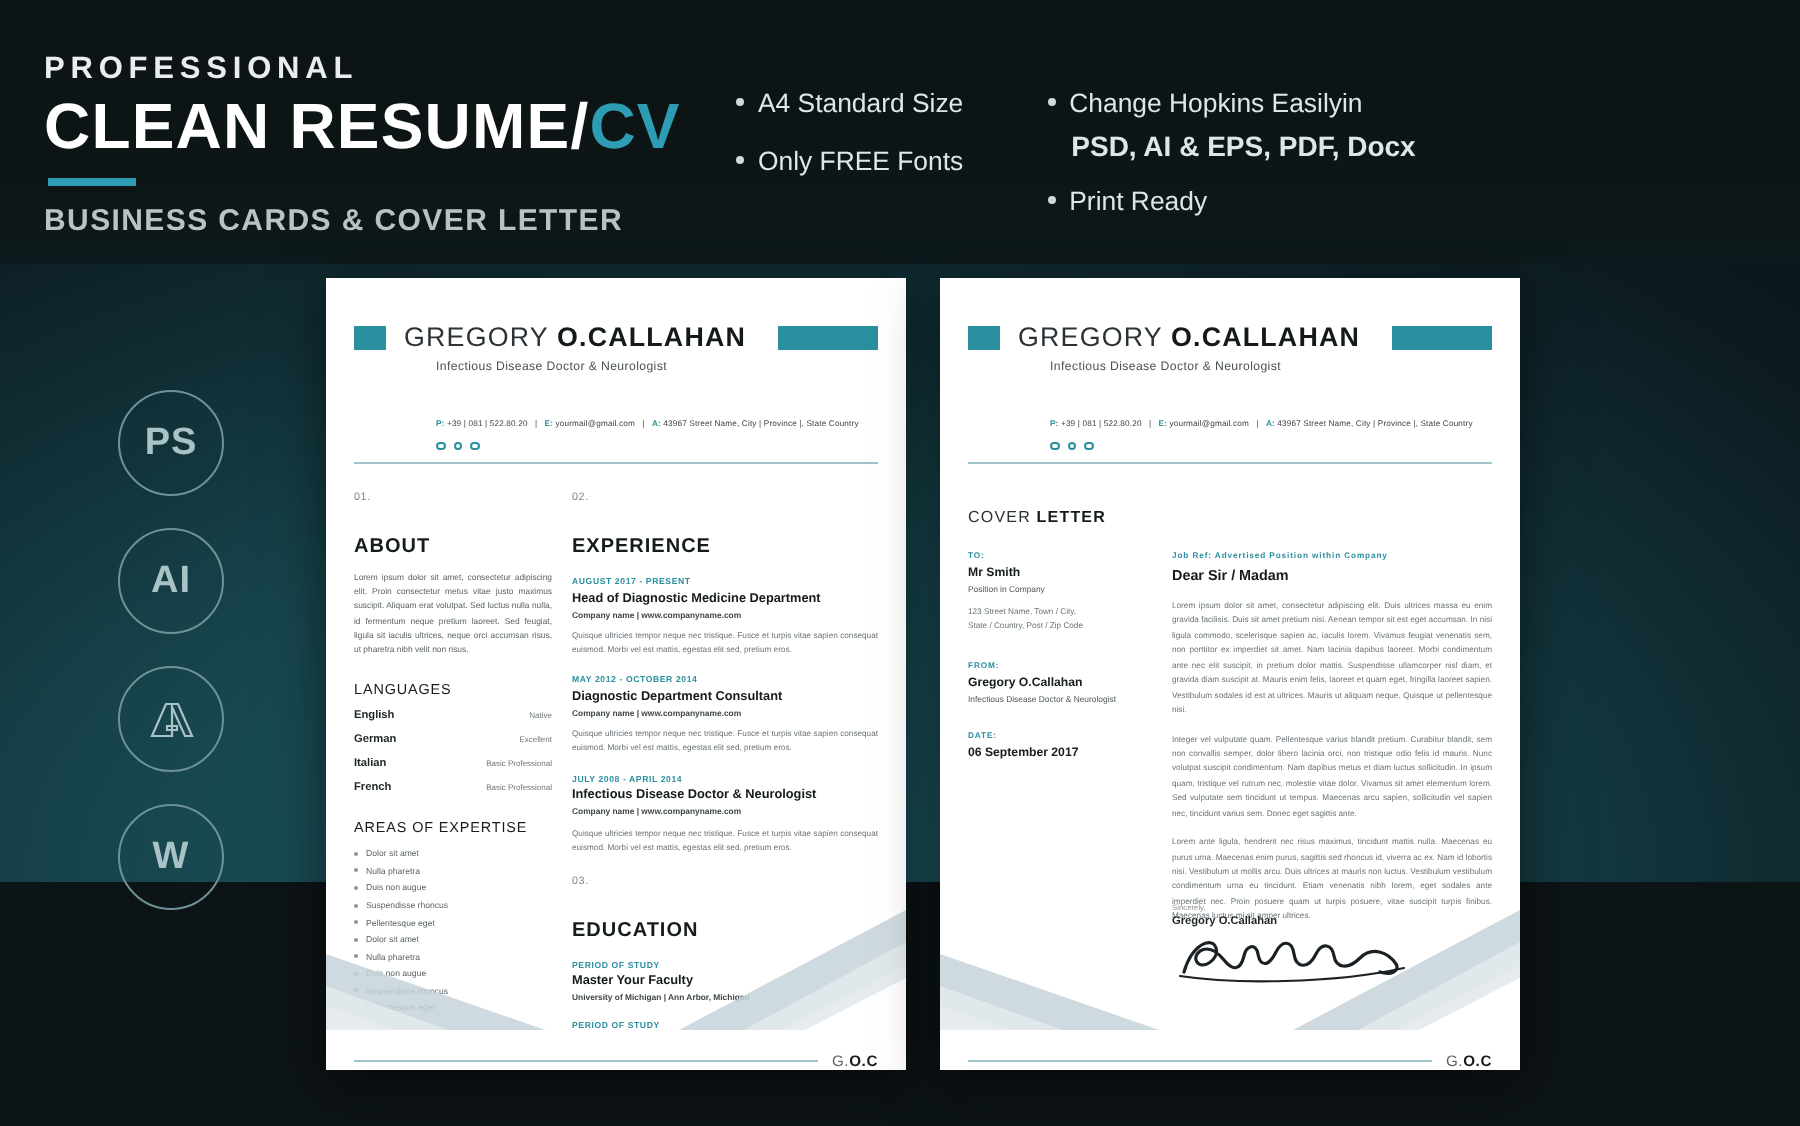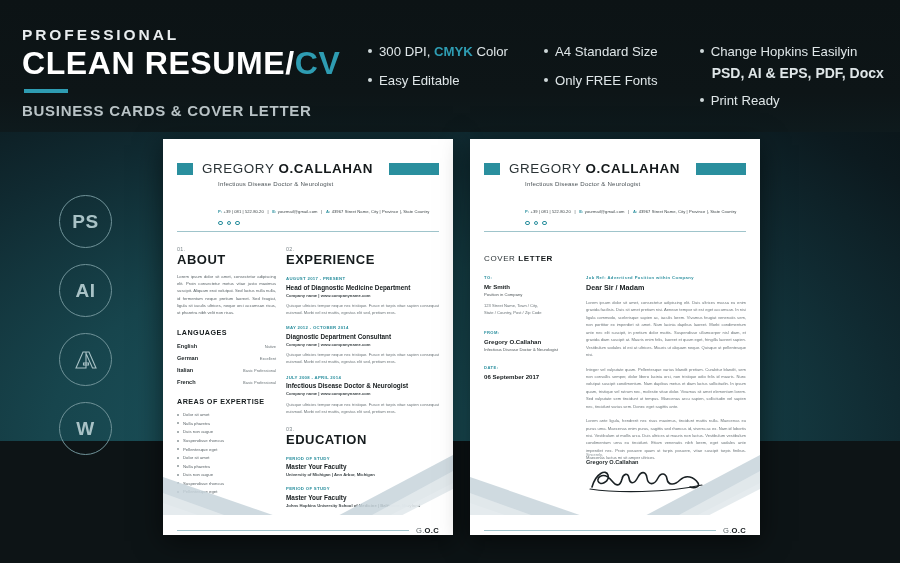--- a/index.html
+++ b/index.html
@@ -105,29 +105,29 @@
   }
   .hrule { height: 1px; background: #9fc4cb; margin: 6px 0 0 0; }
 
   
   .cols { display: flex; margin-top: 14px; gap: 10px; }
   .colL { width: 99px; flex: 0 0 99px; }
   .colR { flex: 1; }
 
   .secnum { font-size: 5.4px; color: #7d878b; letter-spacing: .3px; }
   .sectitle {
-    font-size: 13px; font-weight: bold; color: #161c1e;
-    letter-spacing: .5px; margin-top: 0;
+    font-size: 10px; font-weight: bold; color: #161c1e;
+    letter-spacing: .5px; margin-top: 16px;
   }
   .body {
     font-size: 4.2px; line-height: 1.72; color: #5a6367;
     margin-top: 6px; text-align: justify;
   }
   .blk-title {
-    font-size: 7.2px; font-weight: bold; color: #161c1e;
+    font-size: 7.2px; font-weight: normal; color: #161c1e;
     letter-spacing: .45px; margin-top: 12px;
   }
 
   .lang-row {
     display: flex; justify-content: space-between; align-items: baseline;
     margin-top: 6px;
   }
   .lang-row .n { font-size: 5.6px; font-weight: bold; color: #1d2426; }
   .lang-row .v { font-size: 4px; color: #6d767a; }
 
@@ -182,30 +182,20 @@
   <div class="topband"></div>
 
   <div class="hdr">
     <div class="pro">PROFESSIONAL</div>
     <div class="main"><span>CLEAN RESUME/</span><span class="cv">CV</span></div>
     <div class="rule"></div>
     <div class="sub">BUSINESS CARDS &amp; COVER LETTER</div>
   </div>
 
   <div class="feats">
-    <div class="feat-col c1">
-      <div class="feat">
-        <span class="dot"></span>
-        <span><span>300 DPI, </span><span class="hl">CMYK</span><span> Color</span></span>
-      </div>
-      <div class="feat">
-        <span class="dot"></span>
-        <span>Easy Editable</span>
-      </div>
-    </div>
     <div class="feat-col c2">
       <div class="feat">
         <span class="dot"></span>
         <span>A4 Standard Size</span>
       </div>
       <div class="feat">
         <span class="dot"></span>
         <span>Only FREE Fonts</span>
       </div>
     </div>

